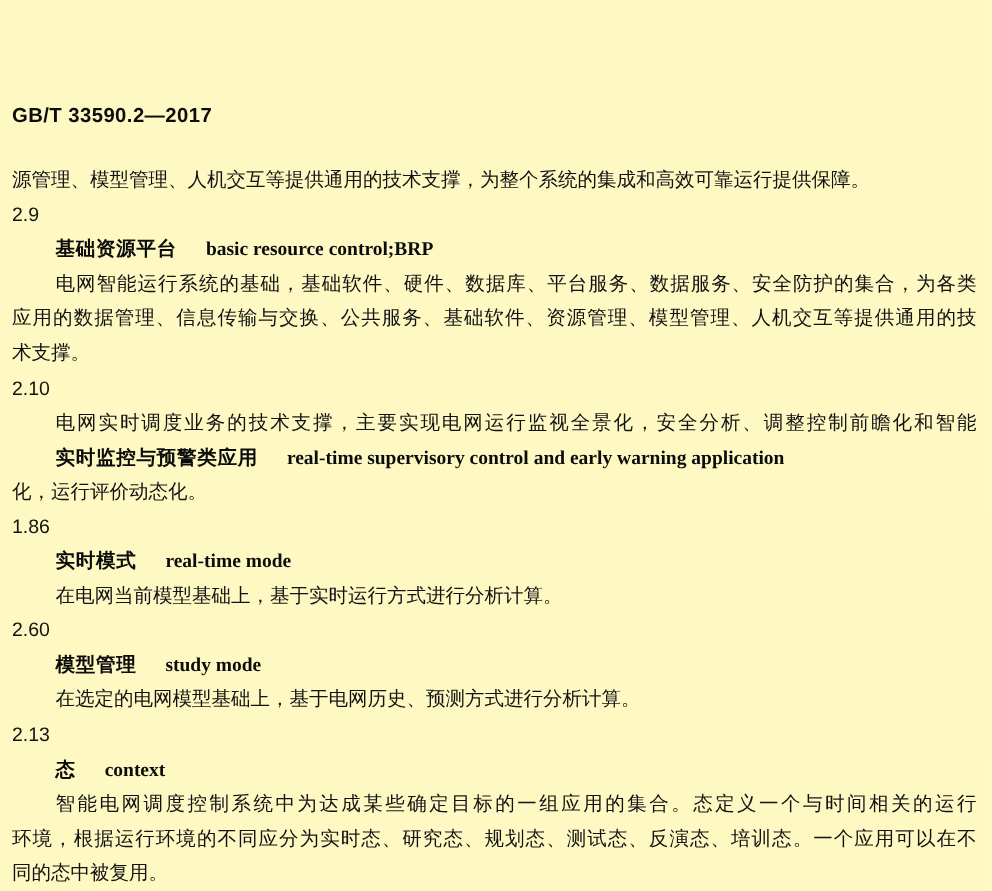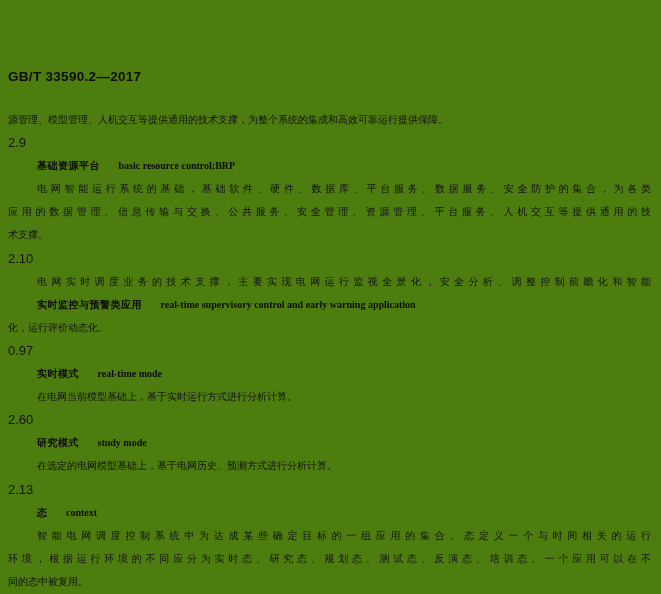--- a/index.html
+++ b/index.html
@@ -4,21 +4,21 @@
 <style>
   html, body { margin: 0; padding: 0; }
   body {
     width: 661px; height: 594px;
     background: #fefefe;
     color: #111;
     font-family: "Liberation Serif", serif;
     position: relative;
     overflow: hidden;
   }
-  .page { position: absolute; inset: 0; background: #4d7c0f; }
+  .page { position: absolute; inset: 0; background: #fef9c3; }
 
   .running-header {
     position: absolute;
     left: 8px; top: 69px;
     font-family: "Liberation Sans", sans-serif;
     font-weight: bold;
     font-size: 13.5px;
     letter-spacing: 0.3px;
     color: #0d0d0d;
     white-space: nowrap;
@@ -26,21 +26,21 @@
 
   .content {
     position: absolute;
     left: 8px; top: 108px;
     width: 643px;
   }
 
   .line {
     height: 23.1px;
     line-height: 23.1px;
-    font-size: 10px;
+    font-size: 13px;
     white-space: nowrap;
     color: #121212;
   }
   .fill {
     white-space: normal;
     text-align: justify;
     text-align-last: justify;
     overflow: hidden;
   }
   .ind { padding-left: 29px; }
@@ -75,47 +75,47 @@
 
     <div class="line">源管理、模型管理、人机交互等提供通用的技术支撑，为整个系统的集成和高效可靠运行提供保障。</div>
 
     <section>
       <div class="line num">2.9</div>
       <div class="line head">
         <span class="cn">基础资源平台</span>
         <span class="en">basic resource control;BRP</span>
       </div>
       <div class="line ind fill">电网智能运行系统的基础，基础软件、硬件、数据库、平台服务、数据服务、安全防护的集合，为各类</div>
-      <div class="line fill">应用的数据管理、信息传输与交换、公共服务、安全管理、资源管理、平台服务、人机交互等提供通用的技</div>
+      <div class="line fill">应用的数据管理、信息传输与交换、公共服务、基础软件、资源管理、模型管理、人机交互等提供通用的技</div>
       <div class="line">术支撑。</div>
     </section>
 
     <section>
       <div class="line num">2.10</div>
       <div class="line ind fill">电网实时调度业务的技术支撑，主要实现电网运行监视全景化，安全分析、调整控制前瞻化和智能</div>
       <div class="line head">
         <span class="cn">实时监控与预警类应用</span>
         <span class="en">real-time supervisory control and early warning application</span>
       </div>
       <div class="line">化，运行评价动态化。</div>
     </section>
 
     <section>
-      <div class="line num">0.97</div>
+      <div class="line num">1.86</div>
       <div class="line head">
         <span class="cn">实时模式</span>
         <span class="en">real-time mode</span>
       </div>
       <div class="line ind">在电网当前模型基础上，基于实时运行方式进行分析计算。</div>
     </section>
 
     <section>
       <div class="line num">2.60</div>
       <div class="line head">
-        <span class="cn">研究模式</span>
+        <span class="cn">模型管理</span>
         <span class="en">study mode</span>
       </div>
       <div class="line ind">在选定的电网模型基础上，基于电网历史、预测方式进行分析计算。</div>
     </section>
 
     <section>
       <div class="line num">2.13</div>
       <div class="line head">
         <span class="cn">态</span>
         <span class="en">context</span>

